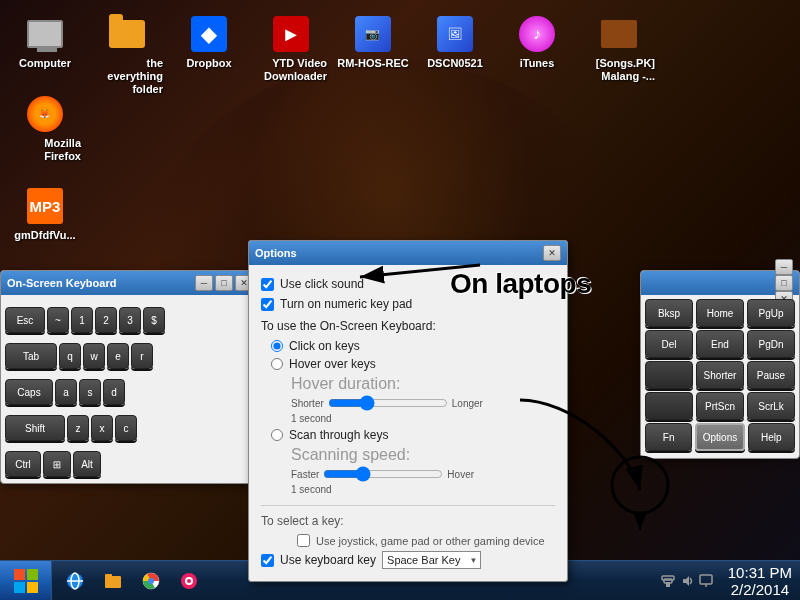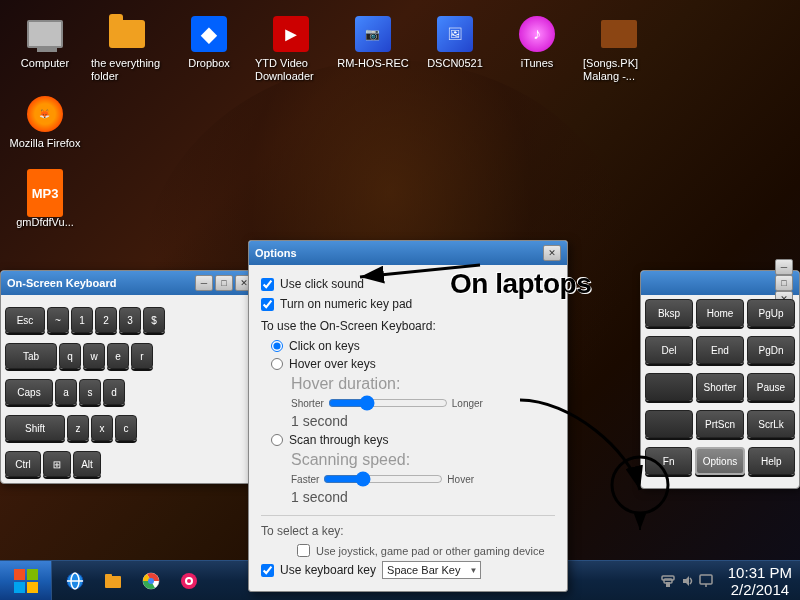--- a/index.html
+++ b/index.html
@@ -128,24 +128,25 @@
       height: 40px;
       display: flex;
       align-items: center;
       justify-content: center;
       margin-bottom: 3px;
     }
 
     .desktop-icon .icon-label {
       font-size: 11px;
       color: #fff;
-      text-align: left;
+      text-align: right;
       text-shadow: 1px 1px 2px #000;
       line-height: 1.2;
       word-break: break-word;
+      font-weight: bold;
     }
 
     
     #osk-window {
       position: absolute;
       top: 270px;
       left: 0px;
       width: 260px;
       background: #f0f0f0;
       border: 1px solid #888;
@@ -254,21 +255,21 @@
       font-weight: bold;
     }
 
     #keyboard-right-content {
       padding: 4px;
     }
 
     .kr-row {
       display: flex;
       gap: 3px;
-      margin-bottom: 9px;
+      margin-bottom: 3px;
     }
 
     .kr-key {
       background: linear-gradient(to bottom, #555, #333);
       border: 1px solid #222;
       border-radius: 4px;
       color: #fff;
       font-size: 10px;
       min-width: 36px;
       height: 28px;
@@ -371,21 +372,21 @@
       gap: 4px;
       font-size: 10px;
       color: #555;
     }
 
     .slider-container input[type=range] {
       width: 120px;
     }
 
     .one-second-label {
-      font-size: 14px;
+      font-size: 10px;
       color: #555;
       margin: 1px 0 4px 20px;
     }
 
     .select-key-section {
       margin-top: 10px;
       border-top: 1px solid #ccc;
       padding-top: 8px;
     }
 
@@ -550,28 +551,28 @@
       border-radius: 50%;
       display: flex;
       align-items: center;
       justify-content: center;
       color: #000;
       font-size: 9px;
     }
 
     .icon-mp3 {
       width: 36px;
-      height: 48px;
+      height: 36px;
       background: #ff6600;
       border-radius: 3px;
       display: flex;
       align-items: center;
       justify-content: center;
       color: white;
-      font-size: 13px;
+      font-size: 15px;
       font-weight: bold;
     }
 
     .icon-itunes {
       width: 36px;
       height: 36px;
       background: radial-gradient(circle, #ff88ff, #cc00cc);
       border-radius: 50%;
       display: flex;
       align-items: center;

